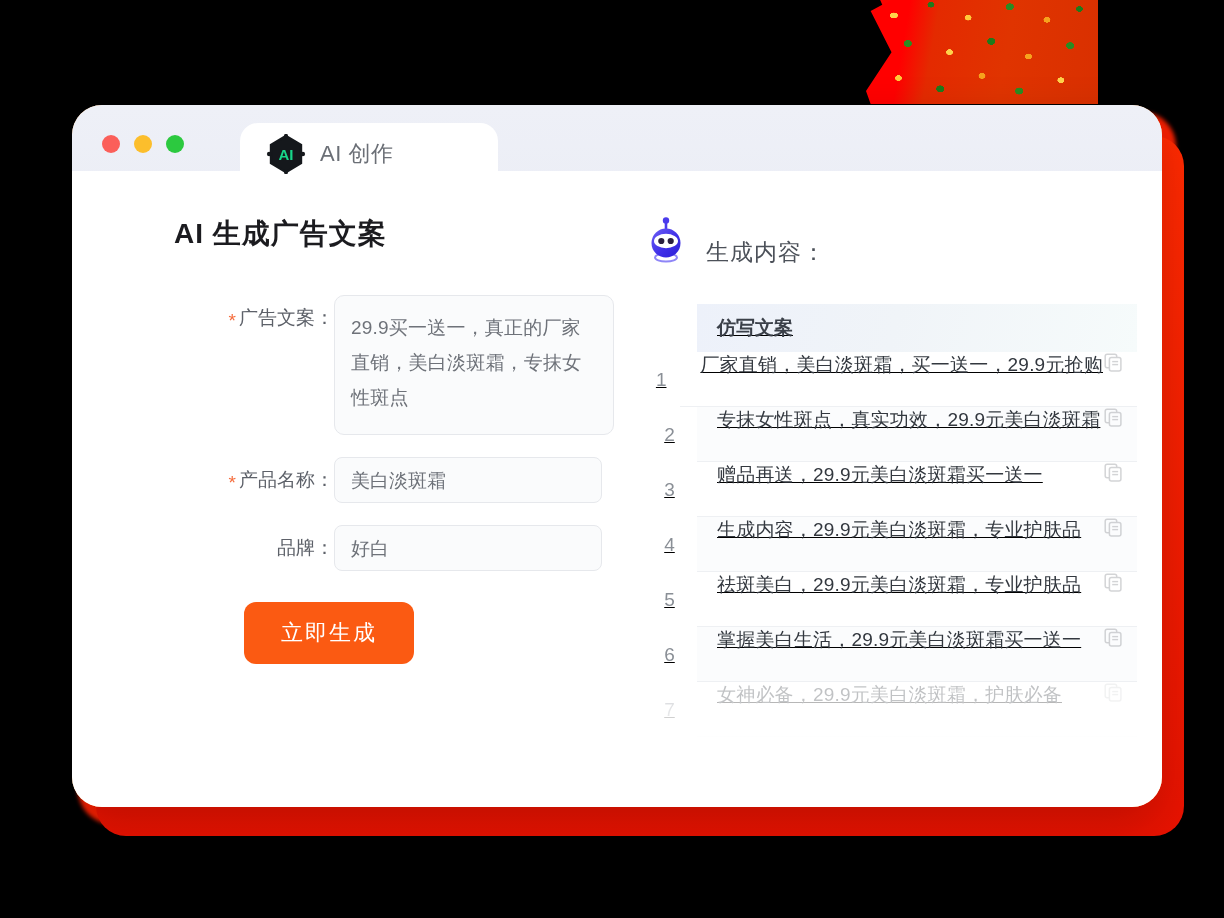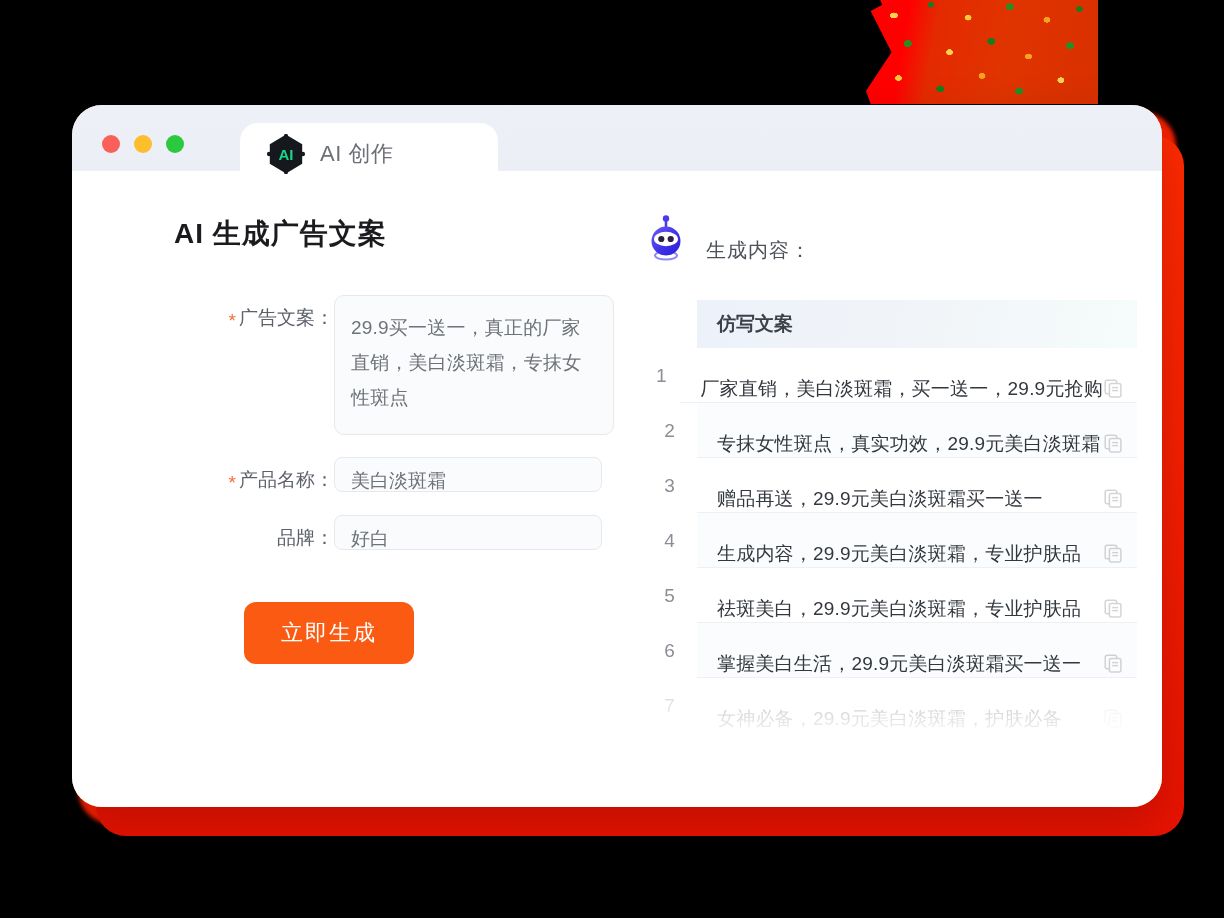--- a/index.html
+++ b/index.html
@@ -197,21 +197,21 @@
     border-radius: 10px;
     background: #fafbfc;
     padding: 14px 16px;
     font-size: 19px;
     line-height: 35px;
     color: #6e7279;
     letter-spacing: .2px;
   }
   .input-box {
     width: 268px;
-    height: 35px;
+    height: 46px;
     border: 1px solid #e6e8ec;
     border-radius: 8px;
     background: #fafbfc;
     padding: 0 16px;
     font-size: 19px;
     line-height: 46px;
     color: #6e7279;
   }
 
   .generate-btn {
@@ -238,30 +238,31 @@
   }
   .right-header {
     display: flex;
     align-items: center;
     gap: 18px;
     margin-top: 6px;
     margin-left: 2px;
   }
   .robot { width: 44px; height: 48px; display: block; }
   .right-title {
-    font-size: 20px;
+    font-size: 23px;
     color: #4c5159;
     letter-spacing: 1px;
     margin-top: 24px;
   }
 
   .result-area {
     position: relative;
     margin-top: 36px;
     width: 495px;
+    text-decoration: underline;
   }
 
   .table-head {
     margin-left: 55px;
     height: 48px;
     background: linear-gradient(105deg, #edf1fa 0%, #f0f4f8 45%, #f6fbfb 100%);
     display: flex;
     align-items: center;
     padding-left: 20px;
     font-size: 19px;
@@ -277,21 +278,21 @@
   .row-index {
     width: 55px;
     text-align: center;
     font-size: 19px;
     color: #8a8f96;
   }
   .row-body {
     flex: 1;
     height: 55px;
     display: flex;
-    align-items: flex-end;
+    align-items: flex-start;
     padding: 0 14px 0 20px;
     border-bottom: 1px solid #eef0f3;
   }
   .row:nth-child(even) .row-body { background: #fbfcfd; }
   .row-text {
     flex: 1;
     font-size: 19px;
     color: #33383f;
     letter-spacing: .2px;
     white-space: nowrap;

